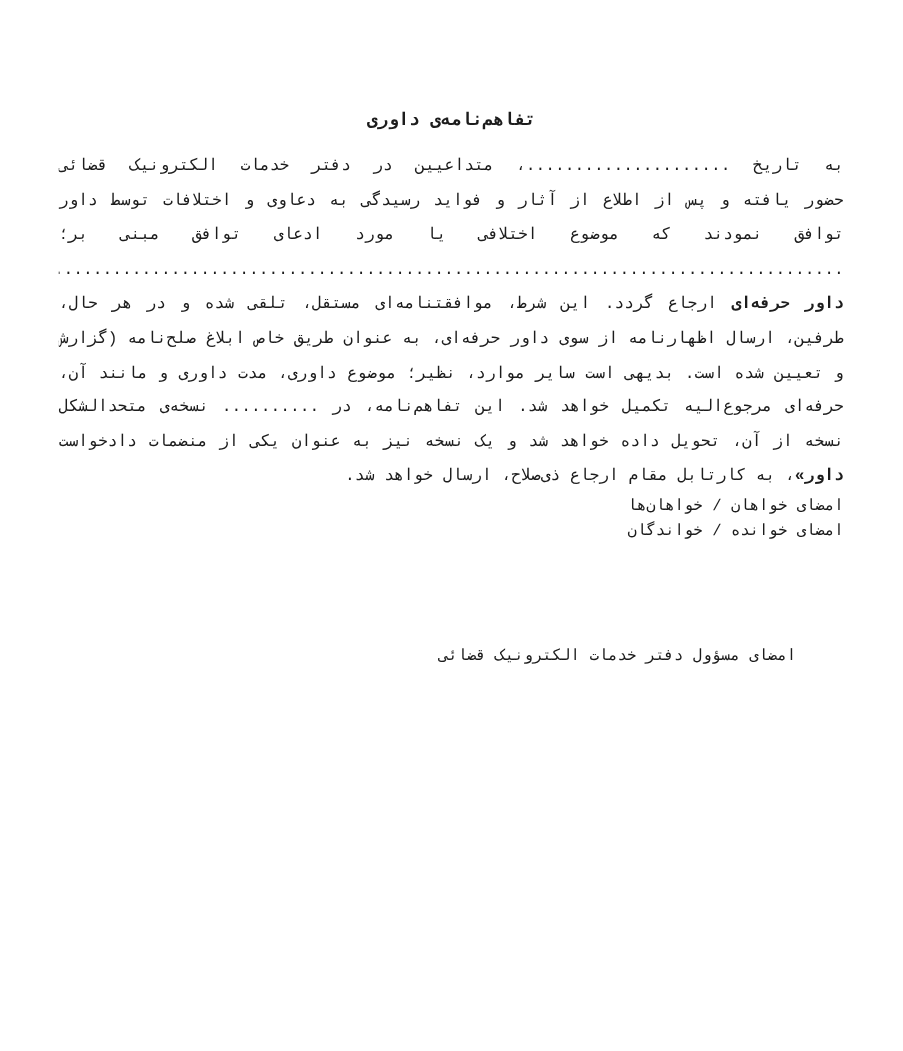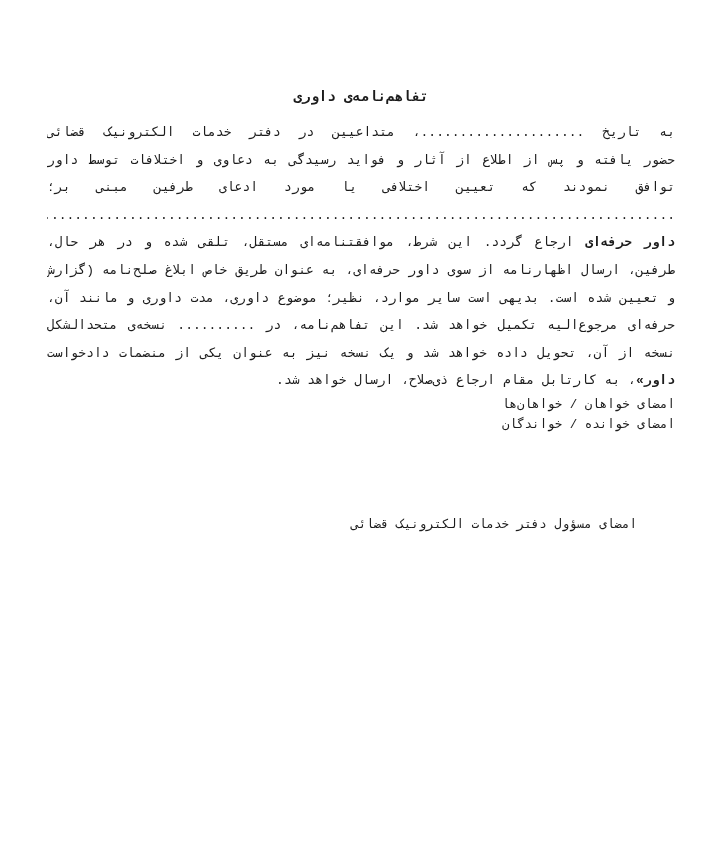--- a/index.html
+++ b/index.html
@@ -56,21 +56,21 @@
 <div class="page">
 
   <div class="doc-title">تفاهم‌نامه‌ی داوری</div>
 
   <div class="doc-body">
 
     <div class="line"><span>به تاریخ .....................، متداعیین در دفتر خدمات الکترونیک قضائی ............... حوزه‌ی قضائی ...........................</span></div>
 
     <div class="line"><span>حضور یافته و پس از اطلاع از آثار و فواید رسیدگی به دعاوی و اختلافات توسط داور حرفه‌ای، با میل و رغبت و با طیب نفس،</span></div>
 
-    <div class="line"><span>توافق نمودند که تعیین اختلافی یا مورد ادعای طرفین مبنی بر؛</span></div>
+    <div class="line"><span>توافق نمودند که موضوع اختلافی یا مورد ادعای توافق مبنی بر؛</span></div>
 
     <div class="line"><span>....................................................................................................، از سوی </span><span class="u">دادگاه ذی‌صلاح</span><span> جهت رسیدگی، به</span></div>
 
     <div class="line"><span class="b">داور حرفه‌ای</span><span> ارجاع گردد. این شرط، موافقتنامه‌ای مستقل، تلقی شده و در هر حال، لازم‌الاجرا می‌باشد. ضمناً با موافقت</span></div>
 
     <div class="line"><span>طرفین، ارسال اظهارنامه از سوی داور حرفه‌ای، به عنوان طریق خاص ابلاغ صلح‌نامه (گزارش اصلاحی) یا رأی صادره، پیش‌بینی</span></div>
 
     <div class="line"><span>و تعیین شده است. بدیهی است سایر موارد، نظیر؛ موضوع داوری، مدت داوری و مانند آن، با موافقت طرفین، توسط داور</span></div>
 
     <div class="line"><span>حرفه‌ای مرجوع‌الیه تکمیل خواهد شد. این تفاهم‌نامه، در .......... نسخه‌ی متحدالشکل (که هرکدام در حکم واحد می‌باشد)،</span></div>

